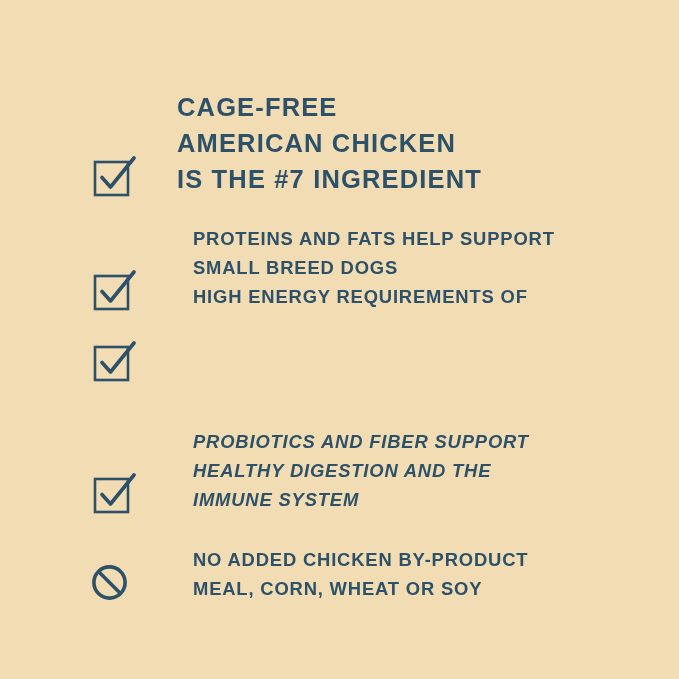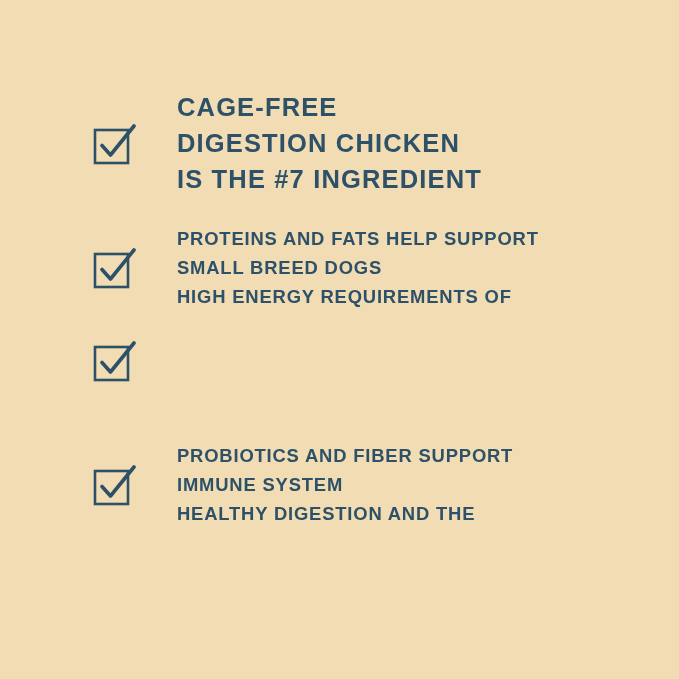--- a/index.html
+++ b/index.html
@@ -16,21 +16,21 @@
   #feature-list {
     position: absolute;
     left: 0;
     top: 0;
     width: 679px;
     height: 679px;
   }
   .feature-row {
     position: absolute;
     display: flex;
-    align-items: center;
+    align-items: flex-end;
     left: 90px;
   }
   .icon-cell {
     width: 87px;
     flex: 0 0 87px;
     display: block;
   }
   .icon-cell svg {
     display: block;
   }
@@ -49,47 +49,48 @@
     font-size: 25.5px;
     line-height: 36px;
   }
   .row-hero .icon-cell {
     padding-top: 3px;
   }
   
   .row-body .line {
     font-size: 18.4px;
     line-height: 28.8px;
+    margin-left: 16px;
   }
   .row-body .icon-cell {
     padding-top: 1px;
   }
   .row-1 { top: 88px; }
   .row-2 { top: 224px; }
   .row-3 { top: 339px; }
-  .row-4 { top: 441px; }
+  .row-4 { top: 427px; font-style: italic; }
   .row-5 { top: 542px; }
   .row-5 .icon-cell { padding-top: 2px; }
   .row-5 .text-cell { padding-top: 4px; }
 </style>
 </head>
 <body>
 
 <div id="feature-list">
 
   <div class="feature-row row-hero row-1">
     <div class="icon-cell">
       <svg width="46" height="42" viewBox="0 0 46 42" aria-hidden="true">
         <rect x="5" y="7" width="33" height="33" fill="none" stroke="#2c5169" stroke-width="2.6"></rect>
         <path d="M12 22.5 L20.5 32 L44 3" fill="none" stroke="#2c5169" stroke-width="3.6" stroke-linecap="round" stroke-linejoin="round"></path>
       </svg>
     </div>
     <div class="text-cell">
       <div class="line">CAGE-FREE</div>
-      <div class="line">DIGESTION CHICKEN</div>
+      <div class="line">AMERICAN CHICKEN</div>
       <div class="line">IS THE #7 INGREDIENT</div>
     </div>
   </div>
 
   <div class="feature-row row-body row-2">
     <div class="icon-cell">
       <svg width="46" height="42" viewBox="0 0 46 42" aria-hidden="true">
         <rect x="5" y="7" width="33" height="33" fill="none" stroke="#2c5169" stroke-width="2.6"></rect>
         <path d="M12 22.5 L20.5 32 L44 3" fill="none" stroke="#2c5169" stroke-width="3.6" stroke-linecap="round" stroke-linejoin="round"></path>
       </svg>
@@ -112,19 +113,31 @@
 
   <div class="feature-row row-body row-4">
     <div class="icon-cell">
       <svg width="46" height="42" viewBox="0 0 46 42" aria-hidden="true">
         <rect x="5" y="7" width="33" height="33" fill="none" stroke="#2c5169" stroke-width="2.6"></rect>
         <path d="M12 22.5 L20.5 32 L44 3" fill="none" stroke="#2c5169" stroke-width="3.6" stroke-linecap="round" stroke-linejoin="round"></path>
       </svg>
     </div>
     <div class="text-cell">
       <div class="line">PROBIOTICS AND FIBER SUPPORT</div>
+      <div class="line">HEALTHY DIGESTION AND THE</div>
       <div class="line">IMMUNE SYSTEM</div>
-      <div class="line">HEALTHY DIGESTION AND THE</div>
     </div>
   </div>
 
+  <div class="feature-row row-body row-5">
+    <div class="icon-cell">
+      <svg width="46" height="42" viewBox="0 0 46 42" aria-hidden="true">
+        <circle cx="19.5" cy="20.5" r="15.6" fill="none" stroke="#2c5169" stroke-width="3.6"></circle>
+        <line x1="9.5" y1="10.5" x2="29.5" y2="30.5" stroke="#2c5169" stroke-width="3.6" stroke-linecap="butt"></line>
+      </svg>
+    </div>
+    <div class="text-cell">
+      <div class="line">NO ADDED CHICKEN BY-PRODUCT</div>
+      <div class="line">MEAL, CORN, WHEAT OR SOY</div>
+    </div>
+  </div>
 
 </div>
 
 </body></html>

